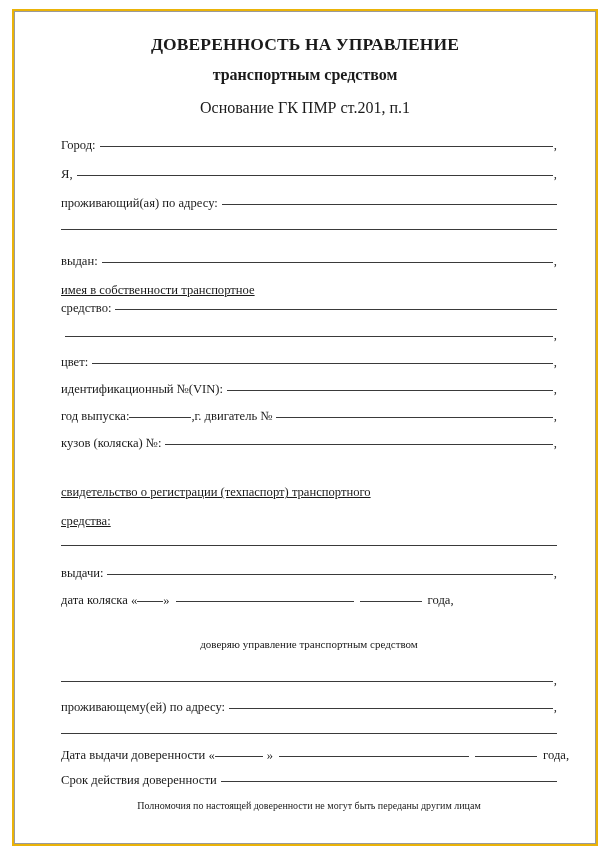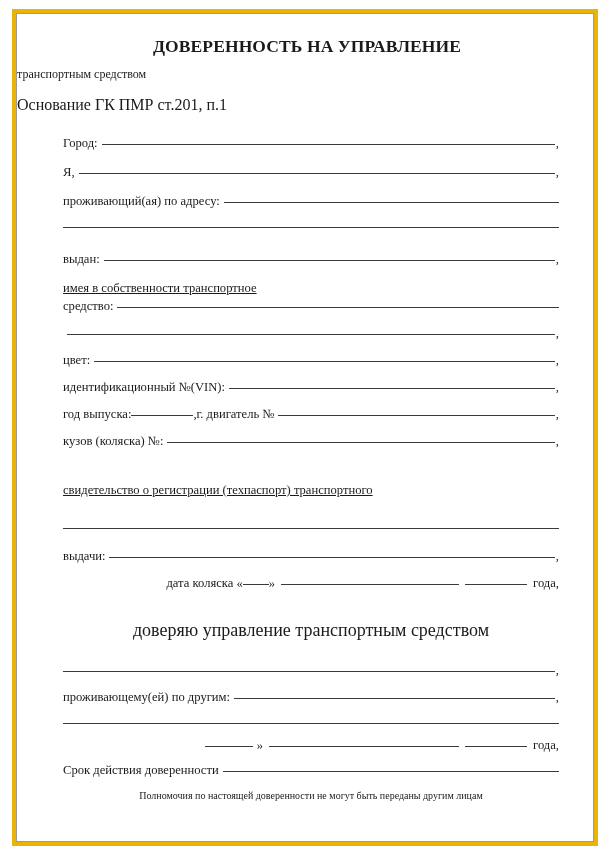--- a/index.html
+++ b/index.html
@@ -16,21 +16,21 @@
   }
 
   
   #page-frame {
     position: absolute;
     left: 12px;
     top: 9px;
     width: 586px;
     height: 837px;
     box-sizing: border-box;
-    border: 4px solid #eab308;
+    border: 2px solid #eab308;
     background: #ffffff;
     padding-left: 32px;
   }
   #page-inner {
     position: absolute;
     inset: 0;
     box-sizing: border-box;
     border: 1px solid #9a9a9a;
     background: #ffffff;
   }
@@ -49,32 +49,35 @@
   .title-main {
     text-align: center;
     font-weight: bold;
     font-size: 17.5px;
     letter-spacing: 0.1px;
     margin: 23px 0 0 0;
     padding: 0 12px;
     line-height: 1.1;
   }
   .title-sub {
-    font-size: 12px;
+    text-align: center;
+    font-size: 16px;
     margin: 12px 0 0 0;
     line-height: 1.1;
+    font-weight: bold;
   }
   .title-basis {
+    text-align: center;
     font-size: 16px;
     margin: 15px 0 8px 0;
     line-height: 1.1;
   }
   .center-statement {
     text-align: center;
-    font-size: 18px;
+    font-size: 11px;
     margin: 0;
     line-height: 1.1;
   }
   .fineprint {
     text-align: center;
     font-size: 10px;
     margin: 0;
     line-height: 1.1;
   }
 
@@ -83,21 +86,20 @@
     margin-top: 22px;
     padding: 0 38px 0 46px;
     font-size: 12.6px;
   }
 
   .field-row {
     display: flex;
     align-items: baseline;
     width: 100%;
     white-space: nowrap;
-    justify-content: flex-end;
   }
   .field-label {
     flex: 0 0 auto;
   }
   .rule {
     flex: 1 1 auto;
     border-bottom: 1px solid #3a3a3a;
     height: 0;
     position: relative;
     top: -2px;
@@ -238,20 +240,21 @@
           <span class="rule"></span>
           <span class="tail">,</span>
         </div>
 
         <div class="gap-34"></div>
 
         <div class="plain-row">свидетельство о регистрации (техпаспорт) транспортного</div>
 
         <div class="gap-14"></div>
 
+        <div class="plain-row">средства:</div>
 
         <div class="gap-16"></div>
 
         <div class="full-rule"></div>
 
         <div class="gap-20"></div>
 
         <div class="field-row">
           <span class="field-label">выдачи:</span>
           <span class="rule"></span>
@@ -276,32 +279,33 @@
         <div class="gap-22"></div>
 
         <div class="field-row">
           <span class="rule nogap"></span>
           <span class="tail">,</span>
         </div>
 
         <div class="gap-12"></div>
 
         <div class="field-row">
-          <span class="field-label">проживающему(ей) по другим:</span>
+          <span class="field-label">проживающему(ей) по адресу:</span>
           <span class="rule"></span>
           <span class="tail">,</span>
         </div>
 
         <div class="gap-18"></div>
 
         <div class="full-rule"></div>
 
         <div class="gap-14"></div>
 
         <div class="field-row">
+          <span class="field-label">Дата выдачи доверенности «</span>
           <span class="rule-fixed nogap" style="width:48px"></span>
           <span class="field-label" style="margin-left:4px">»</span>
           <span class="rule-fixed" style="width:190px;margin-left:6px"></span>
           <span class="rule-fixed" style="width:62px;margin-left:6px"></span>
           <span class="field-label" style="margin-left:6px">года,</span>
         </div>
 
         <div class="gap-10"></div>
 
         <div class="field-row">

